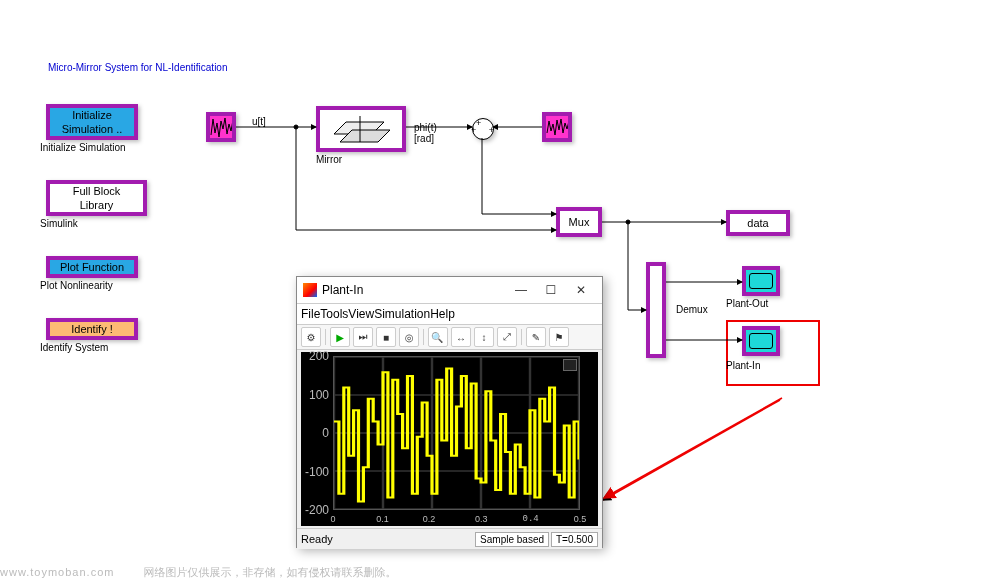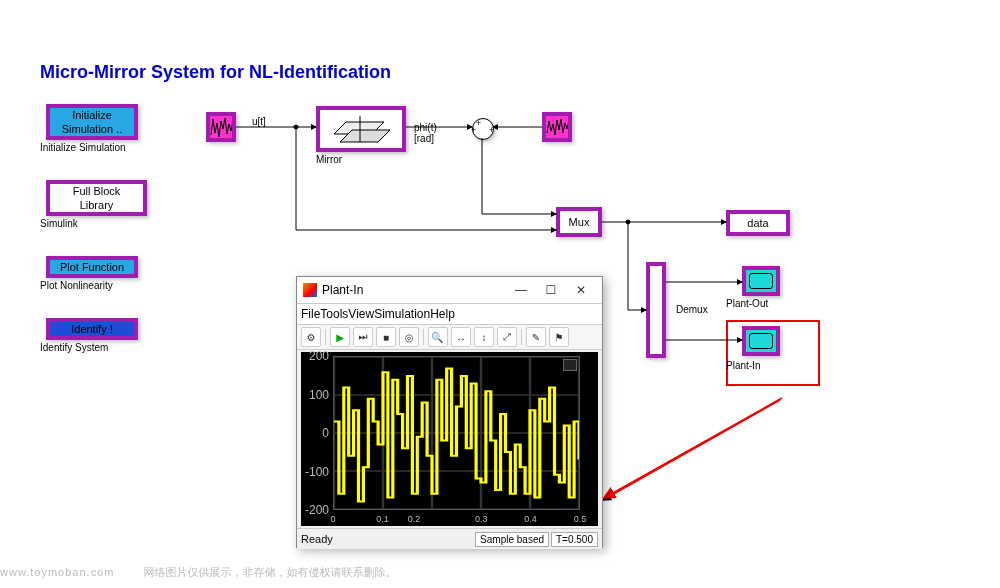--- a/index.html
+++ b/index.html
@@ -1,16 +1,16 @@
 <!DOCTYPE html>
 <html><head>
 <meta charset="utf-8">
 <style>
 body{margin:0;padding:0;width:1000px;height:588px;background:#fff;font-family:Arial,sans-serif;font-size:11px;position:relative;overflow:hidden}
-.title{position:absolute;left:40px;top:62px;color:#0000d0;font-weight:bold;font-size:18px}
+.title{position:absolute;left:48px;top:62px;color:#0000d0;font-weight:normal;font-size:10px}
 .blk{position:absolute;border:4px solid #a21caf;display:flex;align-items:center;justify-content:center;text-align:center;box-sizing:border-box;line-height:1.3;box-shadow:2px 2px 4px rgba(0,0,0,.25)}
 .lbl{position:absolute;text-align:left;font-size:10px;color:#000}
 .sig{position:absolute;font-size:10px;color:#000}
 svg#wires{position:absolute;left:0;top:0;width:1000px;height:588px;pointer-events:none}
 .scope-win{position:absolute;left:296px;top:276px;width:305px;height:270px;border:1px solid #888;background:#f0f0f0;box-shadow:3px 3px 10px rgba(0,0,0,.3)}
 .scope-titlebar{height:26px;background:#fff;border-bottom:1px solid #ccc;display:flex;align-items:center;padding:0 6px}
 .scope-titlebar .ticon{width:14px;height:14px;margin-right:5px;display:inline-block;background:linear-gradient(135deg,#f80,#f00 60%,#06f)}
 .scope-titlebar .ttl{flex:1;font-size:12px}
 .scope-titlebar .wbtn{width:30px;height:20px;display:flex;align-items:center;justify-content:center;font-size:12px;color:#333}
 .scope-menu{height:20px;background:#fff;display:flex;align-items:center;padding:0 4px;gap:0;font-size:12px;border-bottom:1px solid #ccc}
@@ -42,21 +42,21 @@
 Simulation ..</div>
 <div class="lbl" style="left:40px;top:142px;width:104px">Initialize Simulation</div>
 
 <div class="blk" style="left:46px;top:180px;width:101px;height:36px;background:#fff;white-space:pre-line">Full Block
 Library</div>
 <div class="lbl" style="left:40px;top:218px;width:104px">Simulink</div>
 
 <div class="blk" style="left:46px;top:256px;width:92px;height:22px;background:#29a7e4">Plot Function</div>
 <div class="lbl" style="left:40px;top:280px;width:104px">Plot Nonlinearity</div>
 
-<div class="blk" style="left:46px;top:318px;width:92px;height:22px;background:#1d4ed8">Identify !</div>
+<div class="blk" style="left:46px;top:318px;width:92px;height:22px;background:#fdba74">Identify !</div>
 <div class="lbl" style="left:40px;top:342px;width:104px">Identify System</div>
 
 <div class="blk" style="left:206px;top:112px;width:30px;height:30px;background:#ff33cc">
   <svg width="26" height="24">
       <polyline points="1,20 3,4 5,18 7,8 9,22 11,6 13,14 15,3 17,19 19,9 21,16 23,5 25,20" stroke="#000" fill="none" stroke-width="1"></polyline>
     </svg>
 </div>
 
 <div class="blk" style="left:316px;top:106px;width:90px;height:46px;background:#fff">
   <svg class="mirror-svg" viewBox="0 0 70 34">
@@ -194,23 +194,23 @@
       <div style="position:absolute;right:2px;top:2px;width:12px;height:10px;border:1px solid #666;background:#222"></div>
     </div>
 
   <div class="ytick" style="top: 158px;">-200</div>
       <div class="ytick" style="top: 119.5px;">-100</div>
       <div class="ytick" style="top: 81px;">0</div>
       <div class="ytick" style="top: 42.5px;">100</div>
       <div class="ytick" style="top: 4px;">200</div>
       <div class="xtick" style="left: 32px;">0</div>
       <div class="xtick" style="left: 81.4px;">0.1</div>
-      <div class="xtick" style="left: 113px;">0.2</div>
+      <div class="xtick" style="left: 128px;">0.2</div>
       <div class="xtick" style="left: 180.2px;">0.3</div>
-      <div class="xtick" style="left: 229.6px;">0.4</div>
+      <div class="xtick" style="left: 229.6px; font-family: Liberation Mono, monospace;">0.4</div>
       <div class="xtick" style="left: 279px;">0.5</div>
     </div>
   <div class="scope-status">
     <span class="s1">Ready</span>
     <span class="s2">Sample based</span>
     <span class="s3">T=0.500</span>
   </div>
 </div>
 
 <div class="footer">

